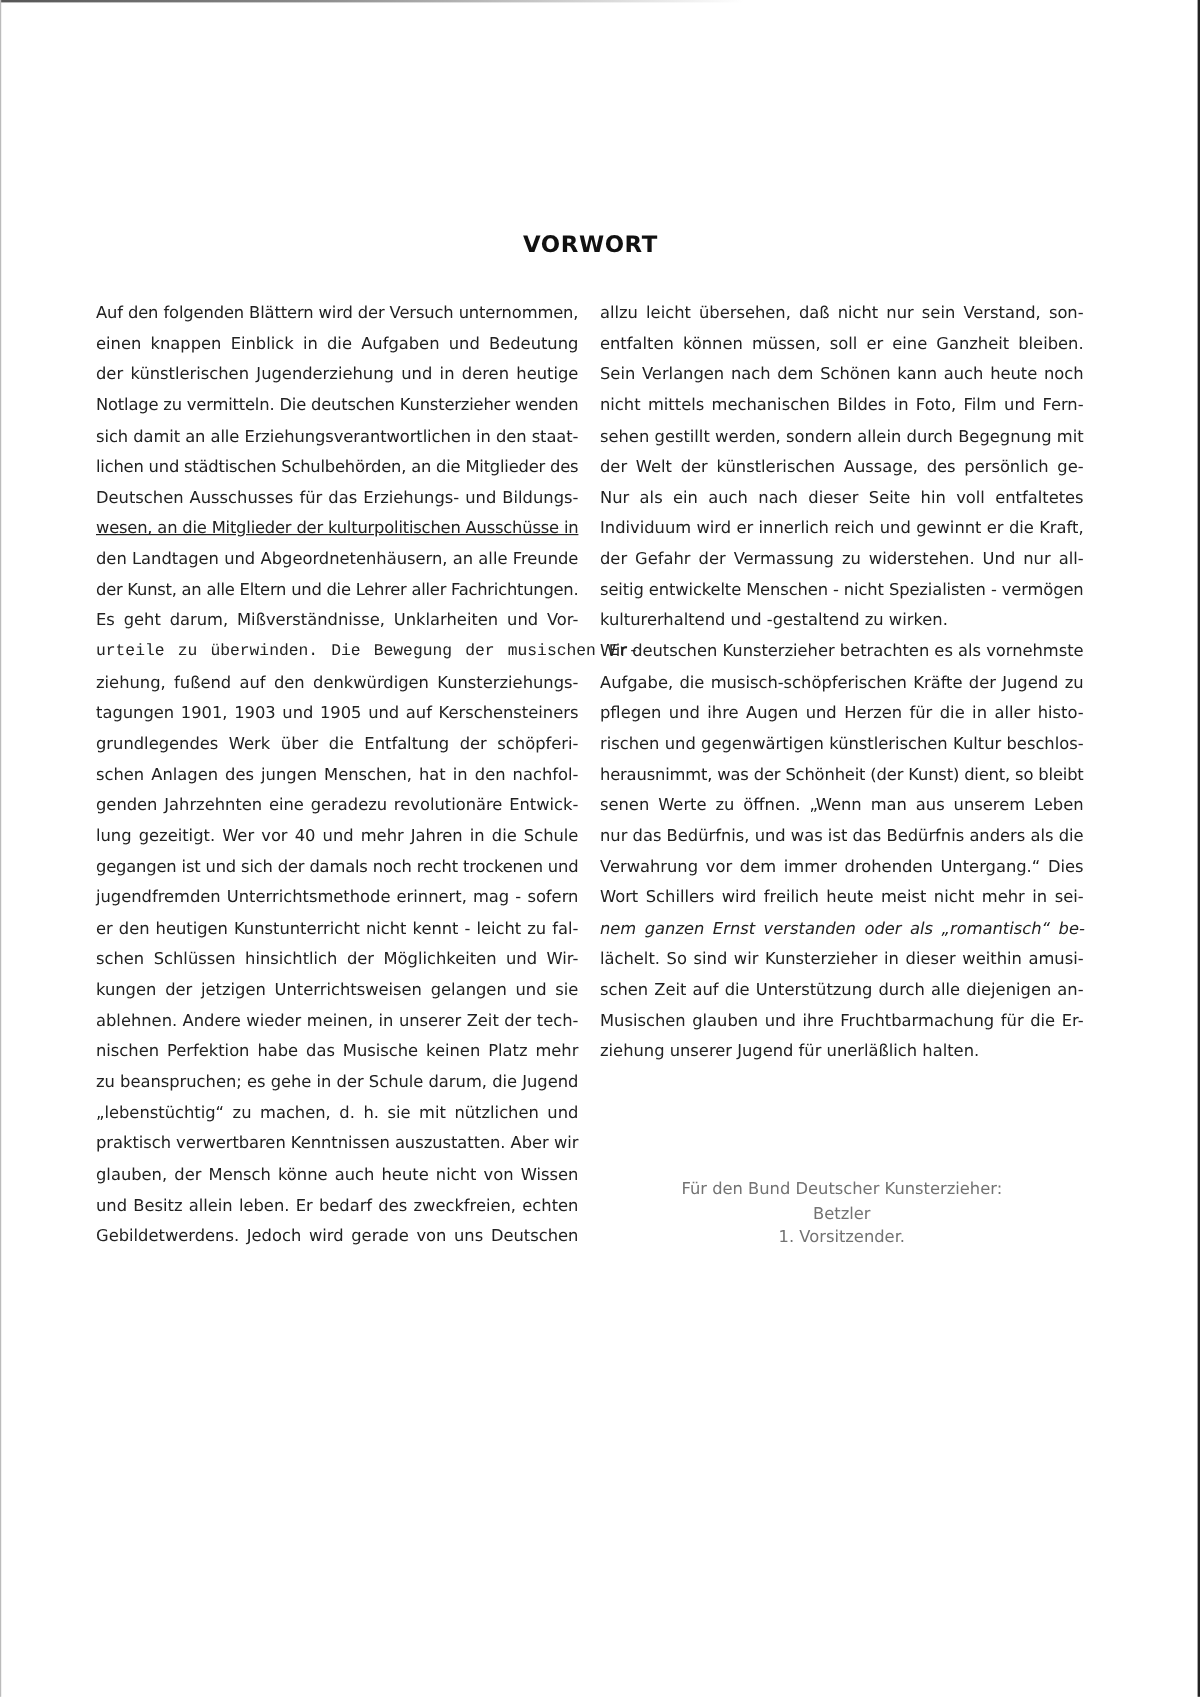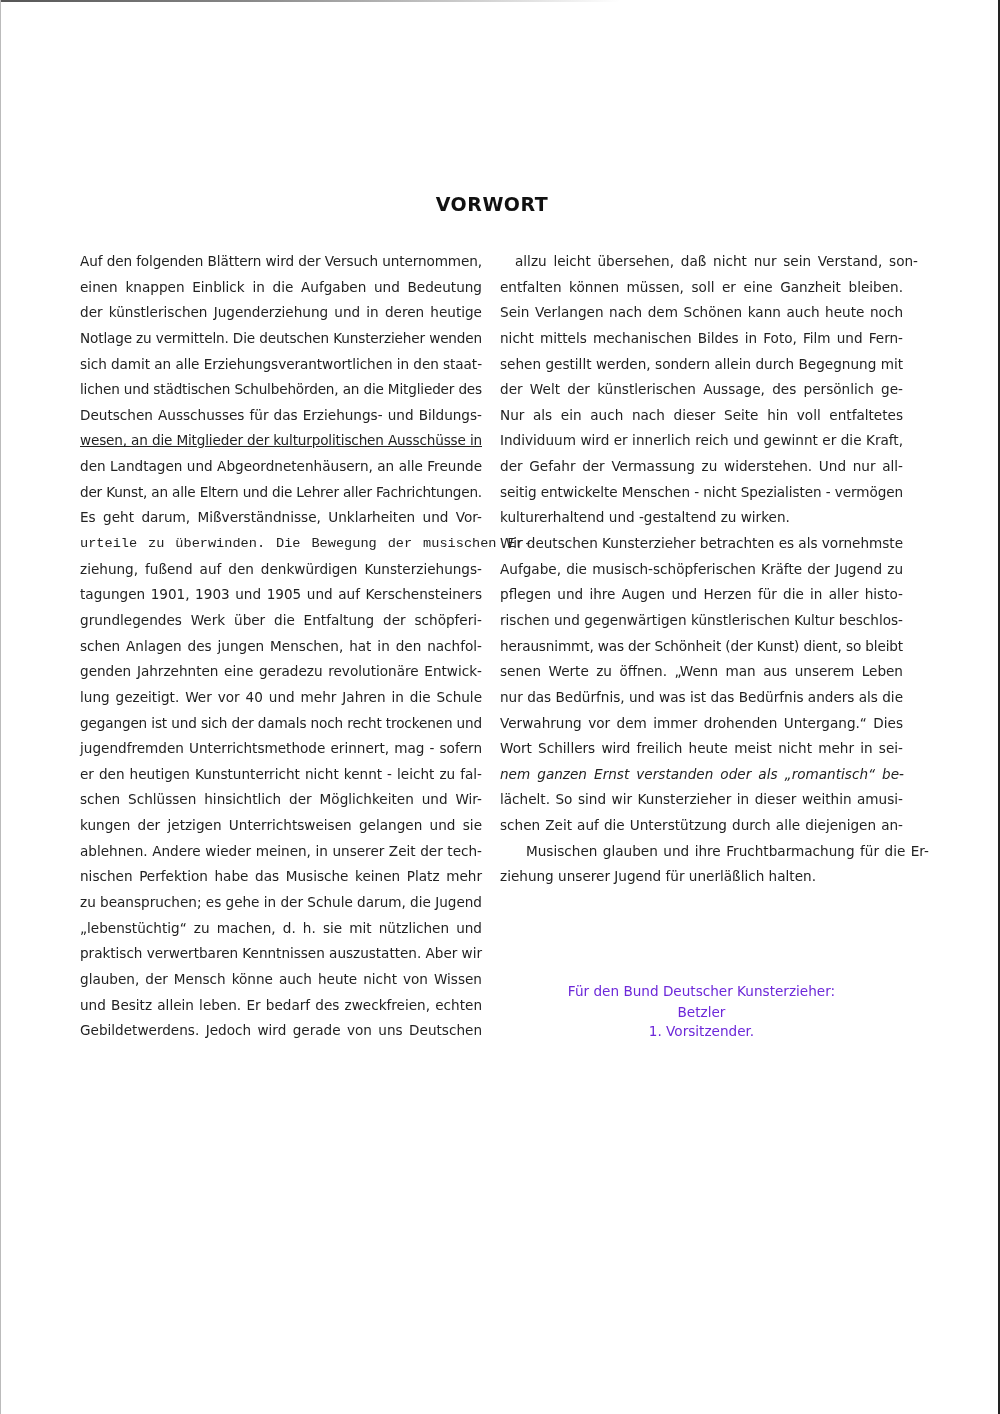--- a/index.html
+++ b/index.html
@@ -64,21 +64,21 @@
     .line.last {
       text-align-last: left;
     }
     .signature {
       position: absolute;
       left: 500px;
       width: 403px;
       top: 979px;
       text-align: center;
       font-size: 13.6px;
-      color: #6d28d9;
+      color: #737373;
     }
     .signature .sig-line {
       display: block;
       line-height: 19px;
     }
     .signature .sig-line.first {
       line-height: 24px;
     }
   </style>
 </head>
@@ -117,21 +117,21 @@
     <span class="line" style="white-space: nowrap; word-spacing: 0.216797px; text-align-last: left;">ablehnen. Andere wieder meinen, in unserer Zeit der tech-</span>
     <span class="line" style="white-space: nowrap; word-spacing: 2.29464px; text-align-last: left;">nischen Perfektion habe das Musische keinen Platz mehr</span>
     <span class="line" style="white-space: nowrap; word-spacing: 0px; letter-spacing: -0.00669643px;">zu beanspruchen; es gehe in der Schule darum, die Jugend</span>
     <span class="line" style="white-space: nowrap; word-spacing: 2.79883px; text-align-last: left;">„lebenstüchtig“ zu machen, d. h. sie mit nützlichen und</span>
     <span class="line" style="white-space: nowrap; word-spacing: 0px; letter-spacing: -0.0260417px;">praktisch verwertbaren Kenntnissen auszustatten. Aber wir</span>
     <span class="line" style="white-space: nowrap; word-spacing: 1.65039px; text-align-last: left;">glauben, der Mensch könne auch heute nicht von Wissen</span>
     <span class="line" style="white-space: nowrap; word-spacing: 0.878906px; text-align-last: left;">und Besitz allein leben. Er bedarf des zweckfreien, echten</span>
     <span class="line" style="white-space: nowrap; word-spacing: 2.07031px; text-align-last: left;">Gebildetwerdens. Jedoch wird gerade von uns Deutschen</span>
   </div>
 <div class="column col-right" id="col-right">
-    <span class="line" style="white-space: nowrap; word-spacing: 2.43555px; text-align-last: left; margin-left: 15px;">allzu leicht übersehen, daß nicht nur sein Verstand, son-</span>
+    <span class="line" style="white-space: nowrap; word-spacing: 2.43555px; text-align-last: left;">allzu leicht übersehen, daß nicht nur sein Verstand, son-</span>
     <span class="line" style="white-space: nowrap; word-spacing: 3.2567px; text-align-last: left;">entfalten können müssen, soll er eine Ganzheit bleiben.</span>
     <span class="line" style="white-space: nowrap; word-spacing: 1.25977px; text-align-last: left;">Sein Verlangen nach dem Schönen kann auch heute noch</span>
     <span class="line" style="white-space: nowrap; word-spacing: 1.79883px; text-align-last: left;">nicht mittels mechanischen Bildes in Foto, Film und Fern-</span>
     <span class="line" style="white-space: nowrap; word-spacing: 0.0736607px; text-align-last: left;">sehen gestillt werden, sondern allein durch Begegnung mit</span>
     <span class="line" style="white-space: nowrap; word-spacing: 2.96875px; text-align-last: left;">der Welt der künstlerischen Aussage, des persönlich ge-</span>
     <span class="line" style="white-space: nowrap; word-spacing: 4.31771px; text-align-last: left;">Nur als ein auch nach dieser Seite hin voll entfaltetes</span>
     <span class="line" style="white-space: nowrap; word-spacing: 0.126736px; text-align-last: left;">Individuum wird er innerlich reich und gewinnt er die Kraft,</span>
     <span class="line" style="white-space: nowrap; word-spacing: 2.3457px; text-align-last: left;">der Gefahr der Vermassung zu widerstehen. Und nur all-</span>
     <span class="line" style="white-space: nowrap; word-spacing: 0px; letter-spacing: -0.0903072px;">seitig entwickelte Menschen - nicht Spezialisten - vermögen</span>
     <span class="line last">kulturerhaltend und -gestaltend zu wirken.</span>
@@ -140,21 +140,21 @@
     <span class="line" style="white-space: nowrap; word-spacing: 1.87813px; text-align-last: left;">pflegen und ihre Augen und Herzen für die in aller histo-</span>
     <span class="line" style="white-space: nowrap; word-spacing: 0.1px; text-align-last: left;">rischen und gegenwärtigen künstlerischen Kultur beschlos-</span>
     <span class="line" style="white-space: nowrap; word-spacing: 0px; letter-spacing: -0.127913px;">herausnimmt, was der Schönheit (der Kunst) dient, so bleibt</span>
     <span class="line" style="white-space: nowrap; word-spacing: 3.13086px; text-align-last: left;">senen Werte zu öffnen. „Wenn man aus unserem Leben</span>
     <span class="line" style="white-space: nowrap; word-spacing: 0px; letter-spacing: -0.00264831px;">nur das Bedürfnis, und was ist das Bedürfnis anders als die</span>
     <span class="line" style="white-space: nowrap; word-spacing: 2.10938px; text-align-last: left;">Verwahrung vor dem immer drohenden Untergang.“ Dies</span>
     <span class="line" style="white-space: nowrap; word-spacing: 1.90972px; text-align-last: left;">Wort Schillers wird freilich heute meist nicht mehr in sei-</span>
     <span class="line" style="white-space: nowrap; word-spacing: 2.75px; text-align-last: left; font-style: italic;">nem ganzen Ernst verstanden oder als „romantisch“ be-</span>
     <span class="line" style="white-space: nowrap; word-spacing: 1.18555px; text-align-last: left;">lächelt. So sind wir Kunsterzieher in dieser weithin amusi-</span>
     <span class="line" style="white-space: nowrap; word-spacing: 0.769531px; text-align-last: left;">schen Zeit auf die Unterstützung durch alle diejenigen an-</span>
-    <span class="line" style="white-space: nowrap; word-spacing: 1.1808px; text-align-last: left; margin-left: 26px;">Musischen glauben und ihre Fruchtbarmachung für die Er-</span>
+    <span class="line" style="white-space: nowrap; word-spacing: 1.1808px; text-align-last: left;">Musischen glauben und ihre Fruchtbarmachung für die Er-</span>
     <span class="line last">ziehung unserer Jugend für unerläßlich halten.</span>
   </div>
 
 <div class="signature">
   <span class="sig-line first">Für den Bund Deutscher Kunsterzieher:</span>
   <span class="sig-line">Betzler</span>
   <span class="sig-line">1. Vorsitzender.</span>
 </div>
 
 </body></html>

